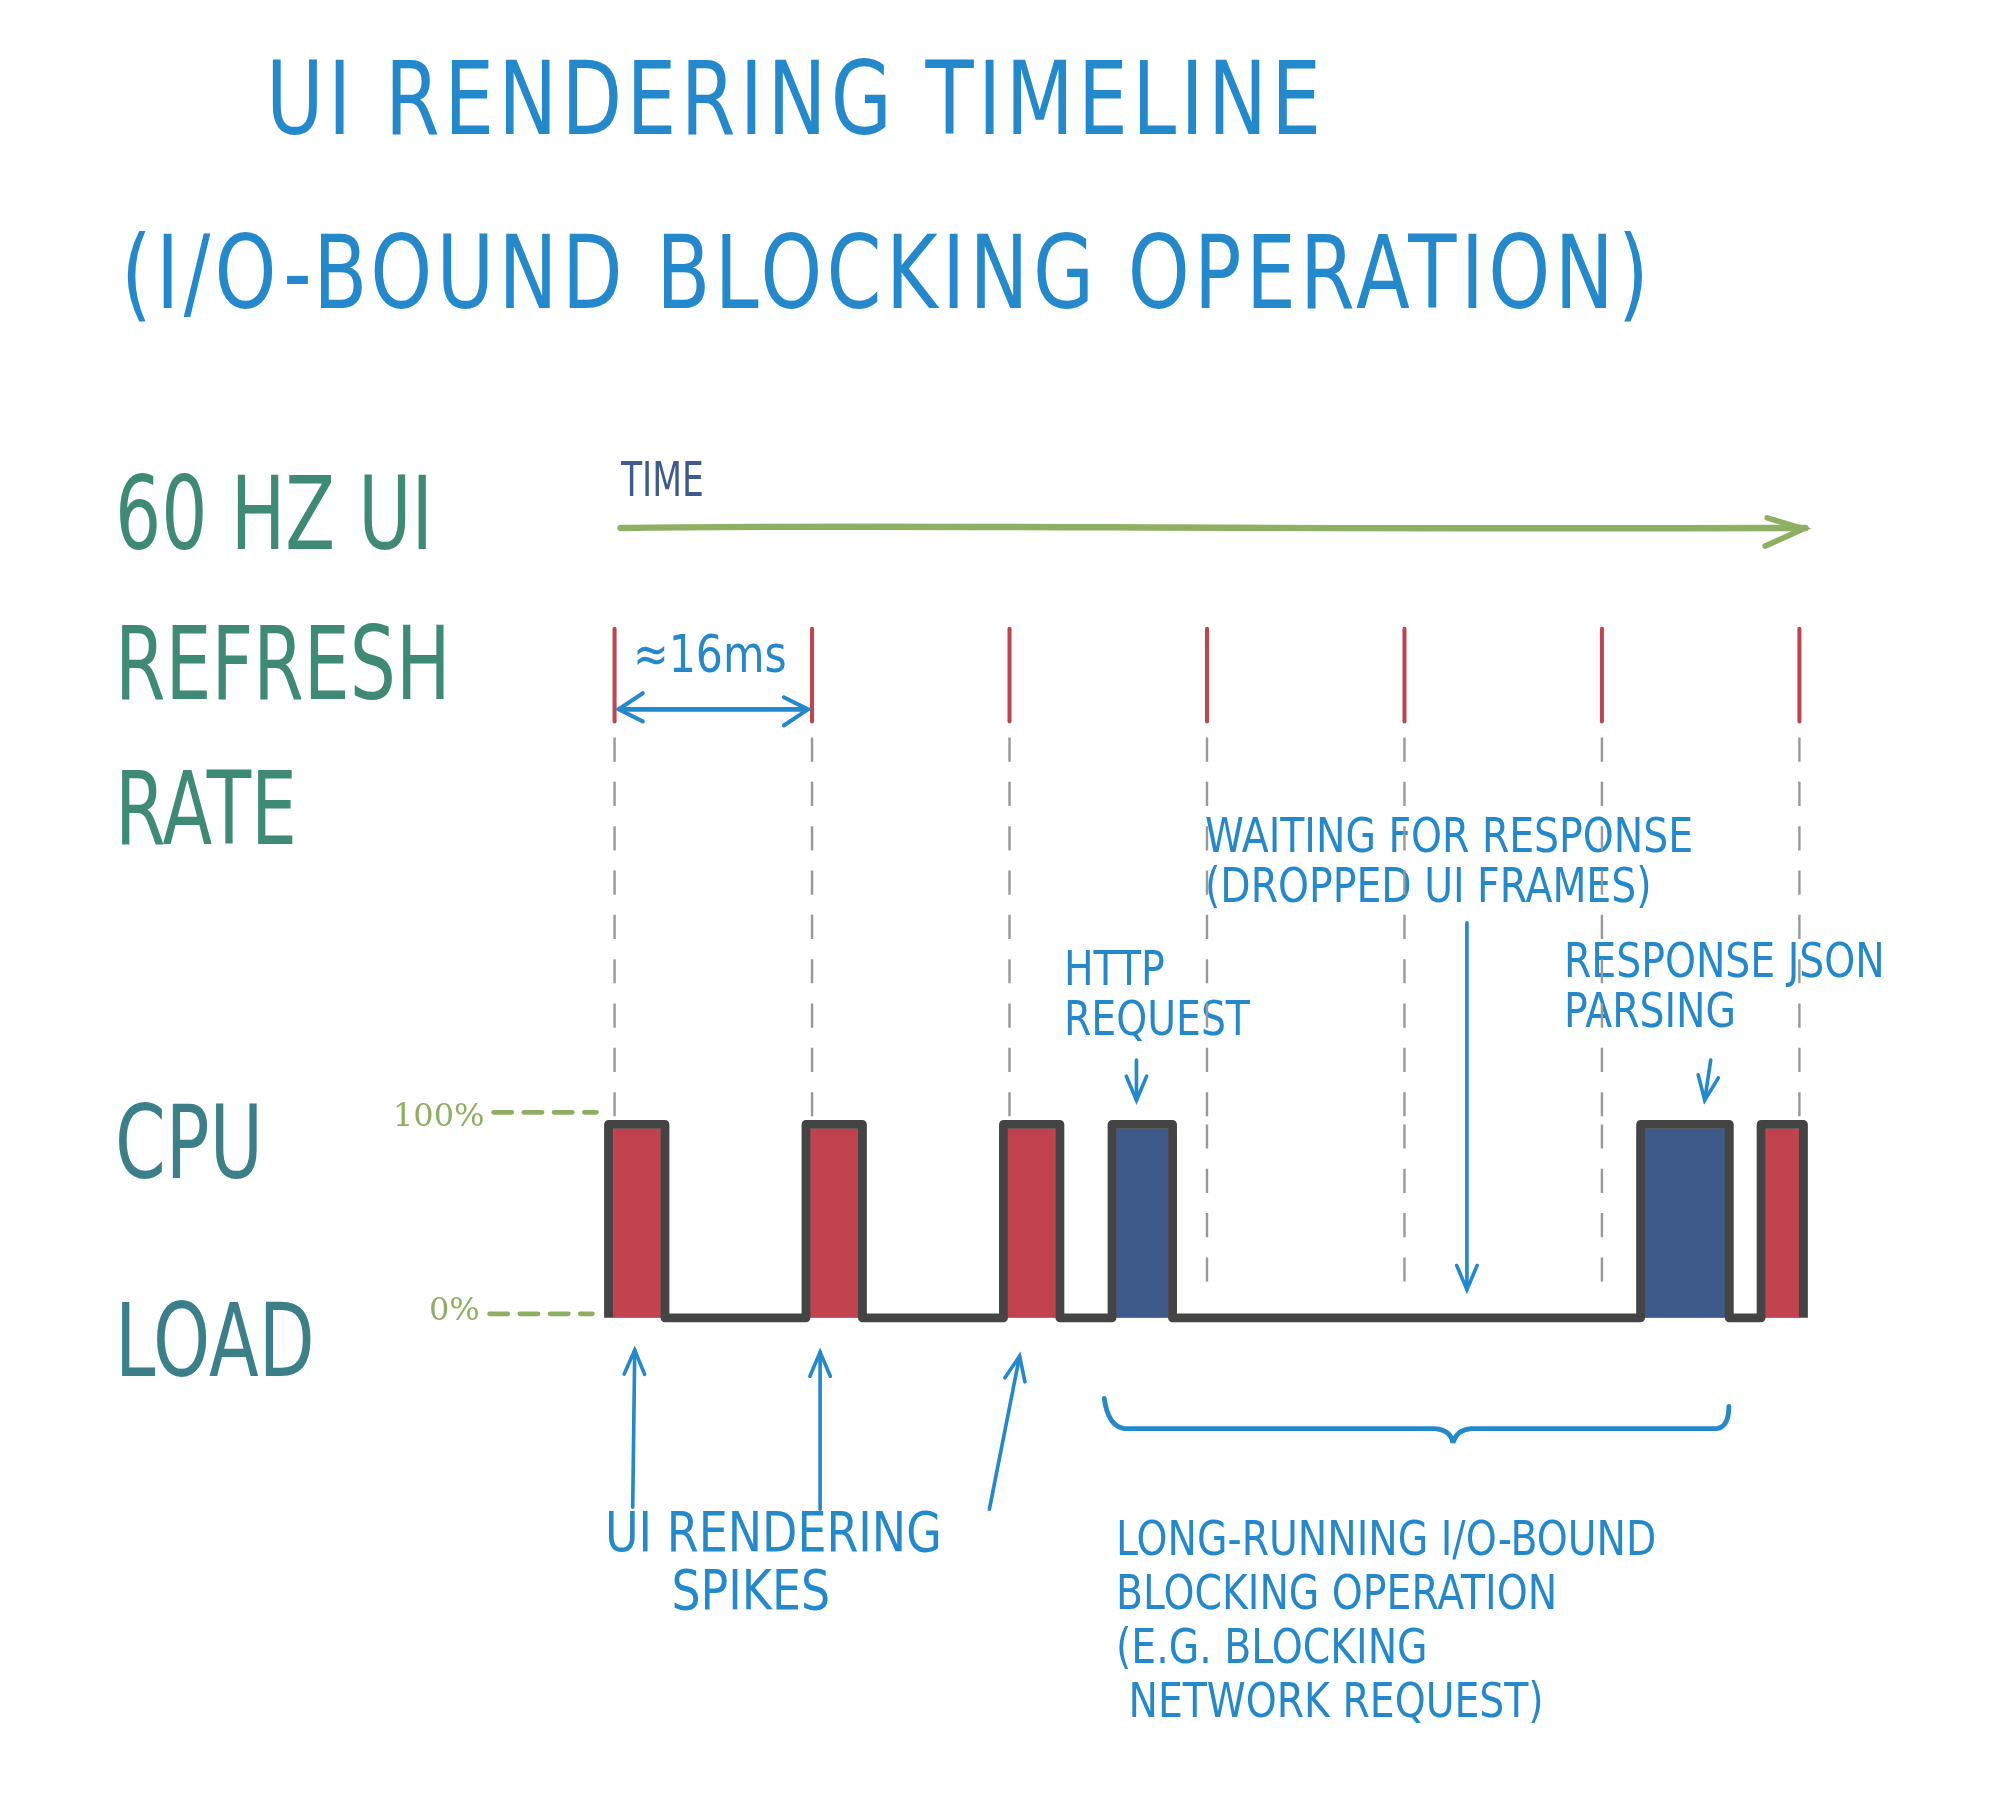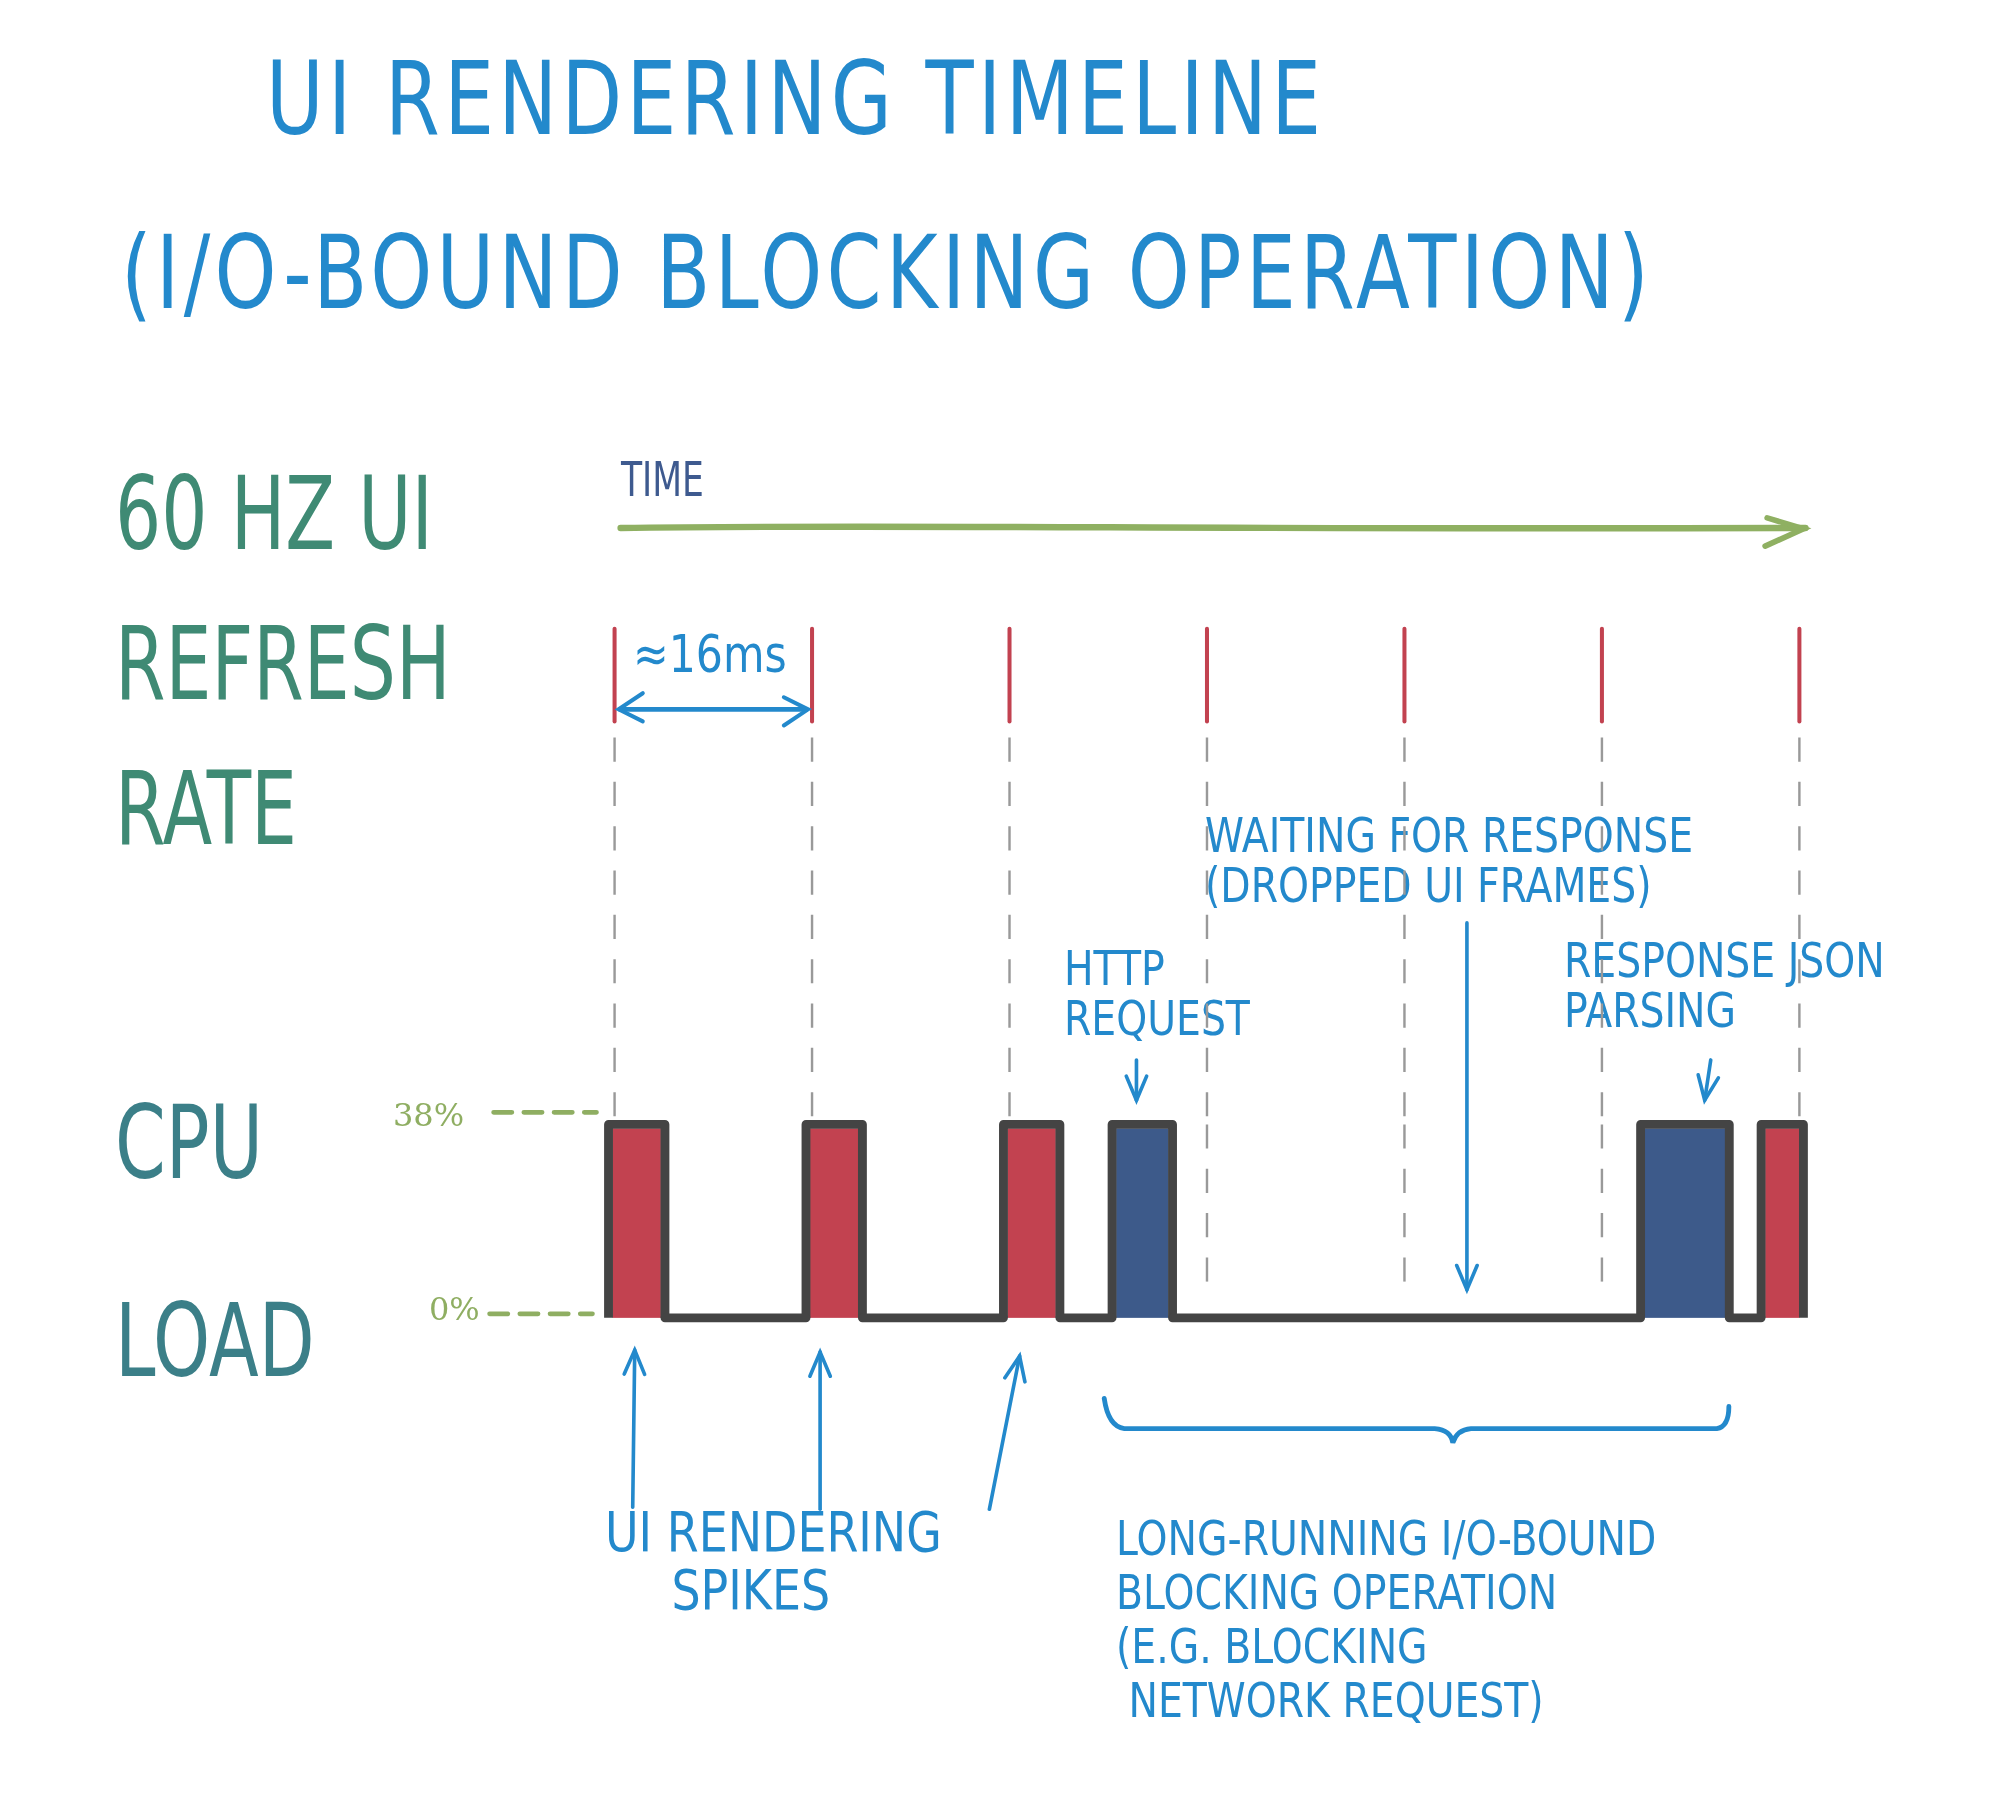--- a/index.html
+++ b/index.html
@@ -22,21 +22,21 @@
 <div class="abs side" style="left:115px;top:455px;">60 HZ UI</div>
 <div class="abs side" style="left:115px;top:605px;">REFRESH</div>
 <div class="abs side" style="left:115px;top:750px;">RATE</div>
 <div class="abs side cpu" style="left:115px;top:1084px;">CPU</div>
 <div class="abs side cpu" style="left:115px;top:1282px;">LOAD</div>
 
 <div class="abs time" style="left:621px;top:451px;">TIME</div>
 
 <div class="abs note" style="left:633px;top:629px;font-size:52px;">≈16ms</div>
 
-<div class="abs pct" style="left:393px;top:1096px;">38%</div>
+<div class="abs pct" style="left:393px;top:1096px;">100%</div>
 <div class="abs pct" style="left:429px;top:1290px;">0%</div>
 
 <div class="abs note" style="left:1205px;top:810px;">
   <div>WAITING FOR RESPONSE</div>
   <div>(DROPPED UI FRAMES)</div>
 </div>
 <div class="abs note" style="left:1064px;top:943px;">
   <div>HTTP</div>
   <div>REQUEST</div>
 </div>

